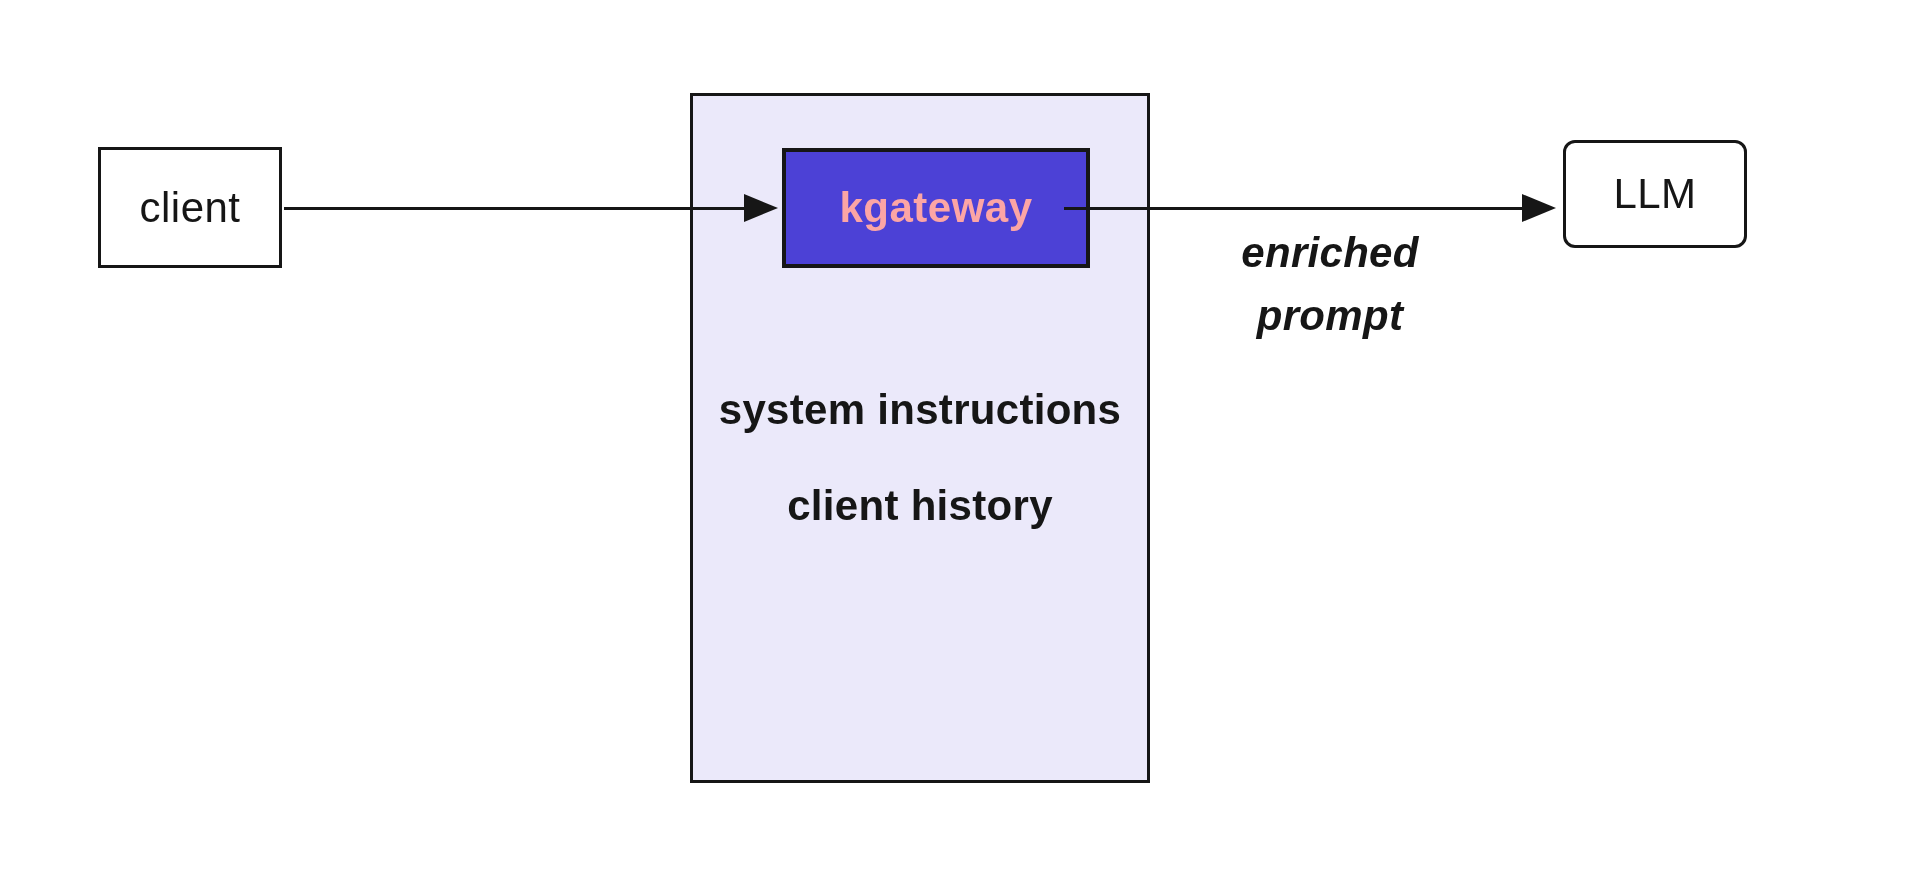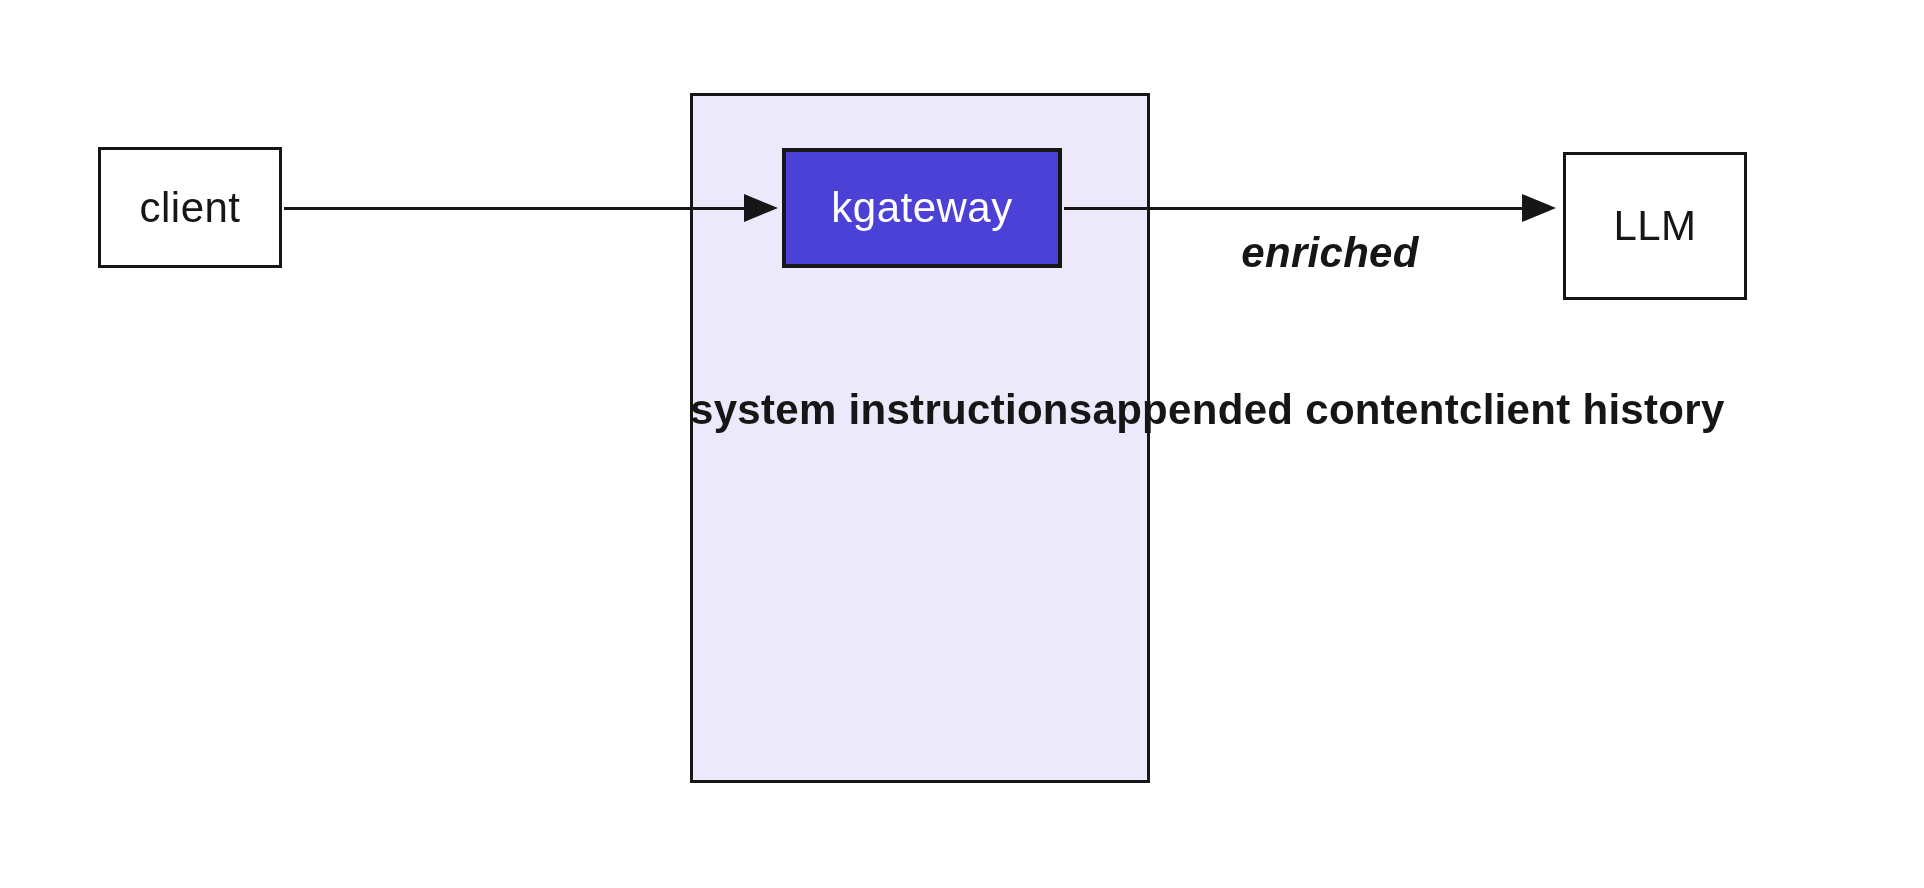--- a/index.html
+++ b/index.html
@@ -22,52 +22,52 @@
     align-items: center;
     justify-content: center;
     box-sizing: border-box;
     background: #ffffff;
     border: 3px solid #161616;
     font-size: 42px;
     font-weight: 400;
     letter-spacing: 0.5px;
   }
   #client-node  { left: 98px;  top: 147px; width: 184px; height: 121px; }
-  #llm-node     { left: 1563px; top: 152px; width: 184px; height: 148px; }
+  #llm-node     { left: 1563px; top: 140px; width: 184px; height: 108px; border-radius: 12px; }
 
   #context-panel {
     position: absolute;
     left: 690px; top: 93px;
     width: 460px; height: 690px;
     box-sizing: border-box;
     border: 3px solid #161616;
     background: var(--panel-fill, #ebe9fa);
   }
   #gateway-node {
     position: absolute;
     left: 782px; top: 148px;
-    width: 280px; height: 120px;
+    width: 308px; height: 120px;
     box-sizing: border-box;
     border: 4px solid #161616;
     background: var(--accent, #4c41d6);
-    color: #ffffff;
+    color: #fca5a5;
     display: flex;
     align-items: center;
     justify-content: center;
     font-size: 42px;
-    font-weight: 400;
+    font-weight: 700;
     letter-spacing: 0.5px;
   }
 
   .panel-items {
     position: absolute;
     left: 690px; top: 362px;
     width: 460px;
     display: flex;
-    flex-direction: row;
+    flex-direction: column;
   }
   .panel-item {
     height: 96px;
     line-height: 96px;
     text-align: center;
     font-size: 42px;
     font-weight: 600;
     letter-spacing: 0.3px;
     white-space: nowrap;
   }
@@ -115,28 +115,28 @@
 
   <div id="edge-client-gateway-line" class="edge-line"></div>
   <div id="arrowhead-gateway" class="arrowhead"></div>
 
   <div id="gateway-node">
     <span>kgateway</span>
   </div>
 
   <div class="panel-items">
     <div class="panel-item">system instructions</div>
-    <div class="panel-item">appended content</div>
     <div class="panel-item">client history</div>
   </div>
 
   <div id="edge-gateway-llm-line" class="edge-line"></div>
   <div id="arrowhead-llm" class="arrowhead"></div>
 
   <div id="edge-label">
     <div>enriched</div>
+    <div>prompt</div>
   </div>
 
   <div id="llm-node" class="node">
     <span>LLM</span>
   </div>
 
 </div>
 
 </body></html>

